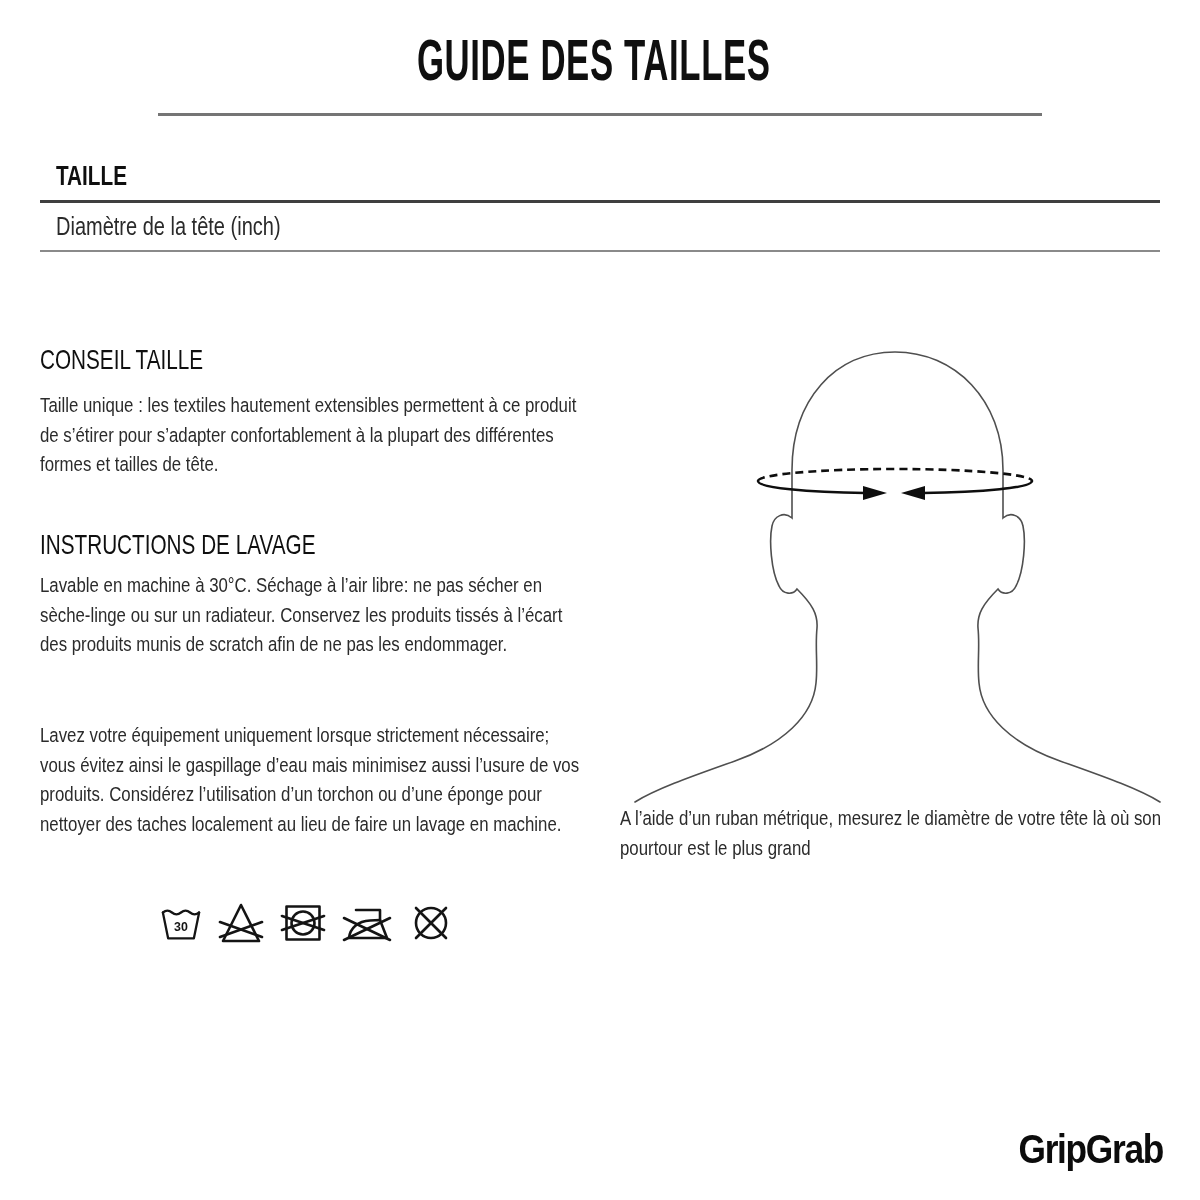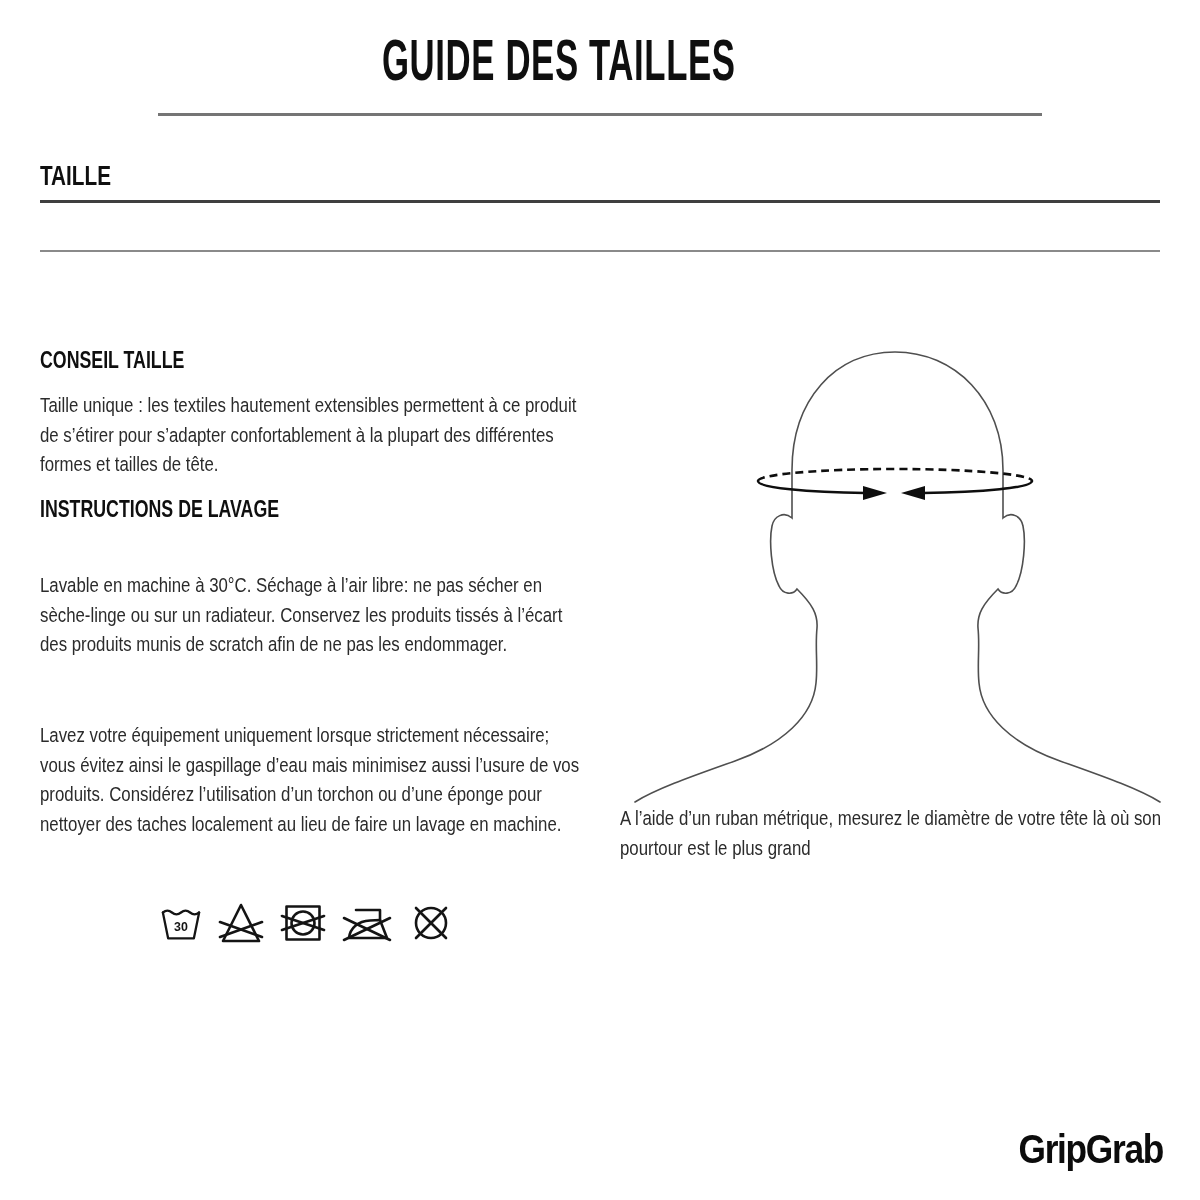--- a/index.html
+++ b/index.html
@@ -11,38 +11,38 @@
     position:relative;
     overflow:hidden;
   }
   .abs { position:absolute; }
 
   
   .cx { display:inline-block; white-space:nowrap; transform:scaleX(0.74); transform-origin:0 50%; }
   .cx-body { display:inline-block; white-space:nowrap; transform:scaleX(0.80); transform-origin:0 50%; }
 
   
-  .title-wrap { top:30px; left:0; width:1117px; text-align:center; line-height:60px; }
+  .title-wrap { top:30px; left:0; width:1117px; text-align:center; line-height:60px;padding-left:35px; }
   .title {
     display:inline-block; font-size:58px; font-weight:bold; white-space:nowrap;
     transform:scaleX(0.60); transform-origin:50% 50%; letter-spacing:1px; color:#0f0f0f;
   }
   .title-rule { top:113px; left:158px; width:884px; height:3px; background:#757575; }
 
   
   .size-table { left:40px; top:152px; width:1120px; }
   .st-header { height:48px; display:flex; align-items:center; border-bottom:3px solid #3f3f3f; }
   .st-row    { height:47px; display:flex; align-items:center; border-bottom:2px solid #8a8a8a; }
-  .col-label { width:515px; flex:none; }
+  .col-label { width:515px; flex:none;margin-left:16px; }
   .col-value { flex:1; }
   .th-text { font-size:28px; font-weight:bold; color:#0f0f0f; }
   .cell-text { font-size:25px; font-weight:400; color:#2a2a2a; }
 
   
-  .section-heading { left:40px; font-size:24px; font-weight:bold; line-height:30px; color:#0f0f0f; }
+  .section-heading { left:40px; font-size:28px; font-weight:normal; line-height:30px; color:#0f0f0f; }
   .body-par {
     left:40px; width:668px;
     transform:scaleX(0.82); transform-origin:0 0;
     font-size:20.5px; line-height:29.5px; color:#2b2b2b;
   }
 
   
   .care-icons { left:160px; top:901px; display:flex; align-items:center; gap:16px; }
   .care-icons svg { display:block; }
 
@@ -70,29 +70,32 @@
 </div>
 <div class="abs title-rule"></div>
 
 <div class="abs size-table">
   <div class="st-header">
     <div class="col-label">
       <span class="th-text cx">TAILLE</span>
     </div>
   </div>
   <div class="st-row">
+    <div class="col-label">
+      <span class="cell-text cx-body">Diamètre de la tête (inch)</span>
+    </div>
   </div>
 </div>
 
 <div class="abs section-heading" style="top:345px;">
   <span class="cx">CONSEIL TAILLE</span>
 </div>
 <div class="abs body-par" style="top:390px;">Taille unique : les textiles hautement extensibles permettent à ce produit de s’étirer pour s’adapter confortablement à la plupart des différentes formes et tailles de tête.</div>
 
-<div class="abs section-heading" style="top:494px;">
+<div class="abs section-heading" style="top:530px;">
   <span class="cx">INSTRUCTIONS DE LAVAGE</span>
 </div>
 <div class="abs body-par" style="top:570px;">Lavable en machine à 30°C. Séchage à l’air libre: ne pas sécher en sèche-linge ou sur un radiateur. Conservez les produits tissés à l’écart des produits munis de scratch afin de ne pas les endommager.</div>
 <div class="abs body-par" style="top:720px;">Lavez votre équipement uniquement lorsque strictement nécessaire; vous évitez ainsi le gaspillage d’eau mais minimisez aussi l’usure de vos produits. Considérez l’utilisation d’un torchon ou d’une éponge pour nettoyer des taches localement au lieu de faire un lavage en machine.</div>
 
 <div class="abs care-icons">
 
   <svg width="42" height="44" viewBox="0 0 44 46">
     <g fill="none" stroke="#141414" stroke-width="2.4" stroke-linecap="round" stroke-linejoin="round">
       <path d="M3 12 L8.5 39 L35.5 39 L41 12"></path>

